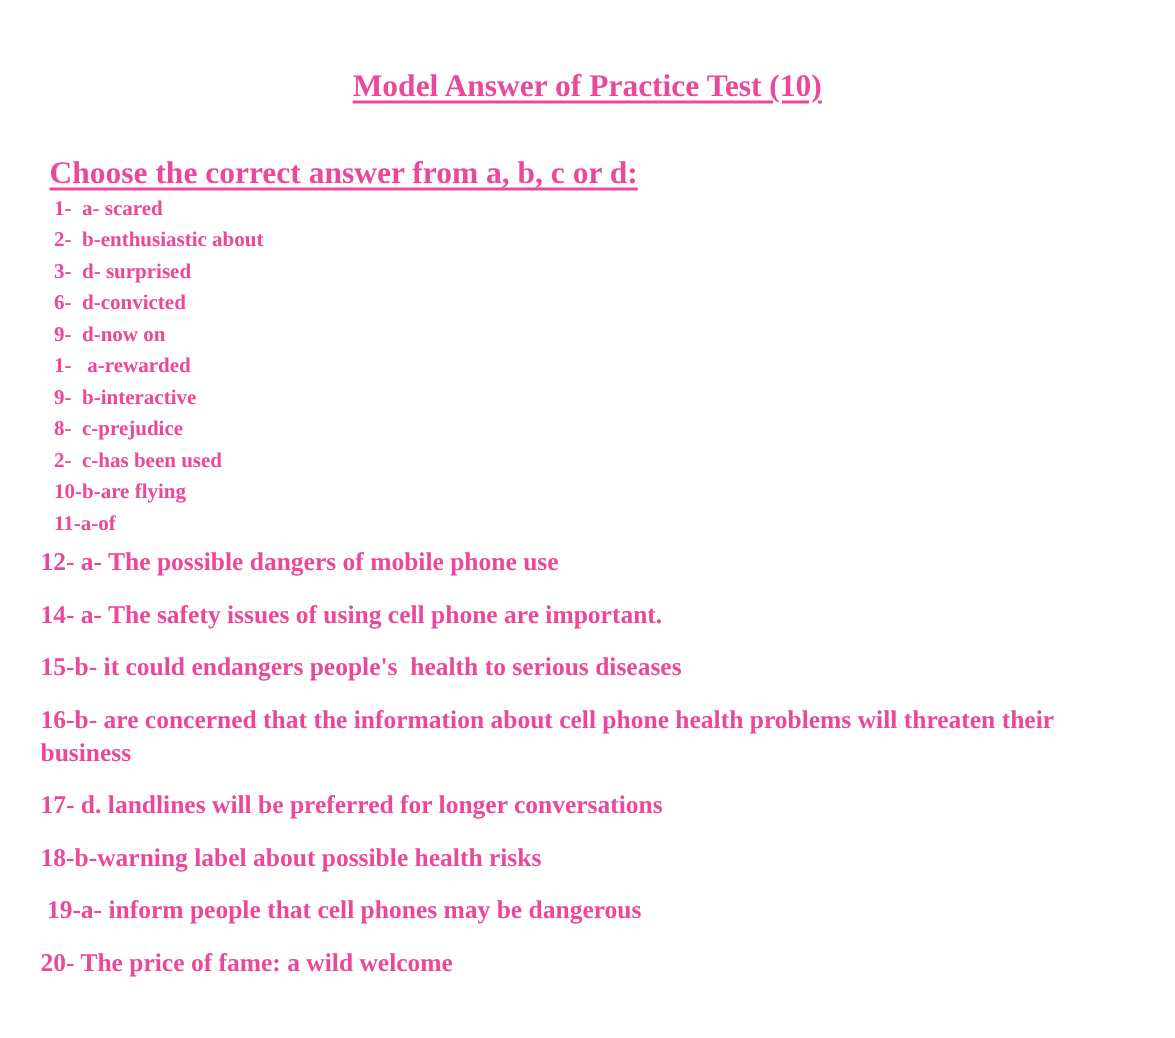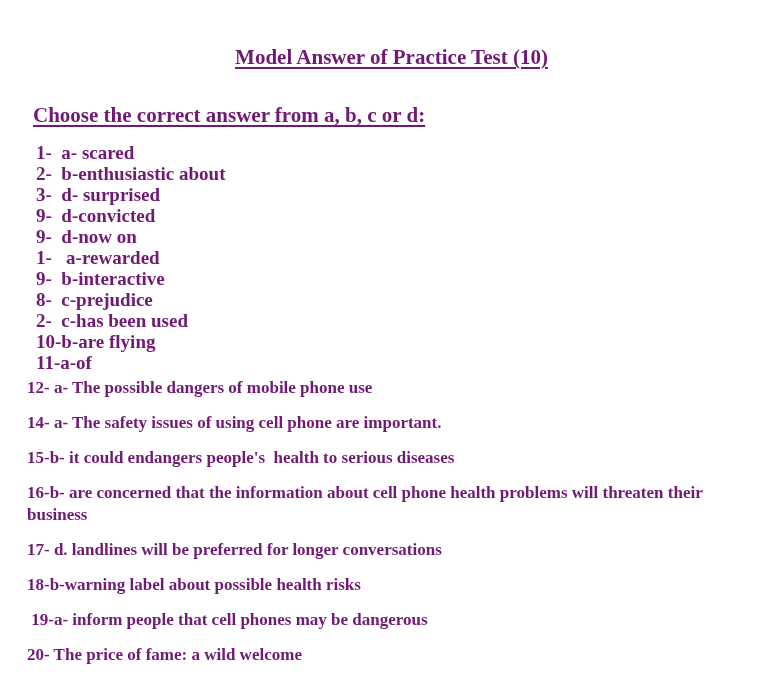--- a/index.html
+++ b/index.html
@@ -7,21 +7,21 @@
     padding: 0;
     background: #ffffff;
   }
   .page {
     position: relative;
     width: 783px;
     height: 664px;
     background: #ffffff;
     overflow: hidden;
     font-family: "Liberation Serif", "DejaVu Serif", serif;
-    color: #701a75;
+    color: #ec4899;
     -webkit-font-smoothing: antialiased;
   }
   .doc-title {
     margin: 44px 0 0 0;
     text-align: center;
     font-size: 21px;
     line-height: 26px;
     font-weight: bold;
     text-decoration: underline;
     text-decoration-thickness: 2px;
@@ -32,22 +32,22 @@
     margin: 33px 0 0 33px;
     font-size: 21px;
     line-height: 25px;
     font-weight: bold;
     text-decoration: underline;
     text-decoration-thickness: 2px;
     text-underline-offset: 3px;
     white-space: pre-wrap;
   }
   .compact-list {
-    margin: 14px 0 0 36px;
-    font-size: 19px;
+    margin: 1px 0 0 36px;
+    font-size: 14px;
     line-height: 21px;
     font-weight: bold;
   }
   .compact-list .line {
     white-space: pre-wrap;
   }
   .spaced-list {
     margin: 4px 0 0 27px;
     width: 720px;
     font-size: 17px;
@@ -80,21 +80,21 @@
 <div class="page">
 
   <h1 class="doc-title">Model Answer of Practice Test (10)</h1>
 
   <h2 class="section-heading">Choose the correct answer from a, b, c or d:</h2>
 
   <div class="compact-list">
       <div class="line">1-  a- scared</div>
       <div class="line">2-  b-enthusiastic about</div>
       <div class="line">3-  d- surprised</div>
-      <div class="line">9-  d-convicted</div>
+      <div class="line">6-  d-convicted</div>
       <div class="line">9-  d-now on</div>
       <div class="line">1-   a-rewarded</div>
       <div class="line">9-  b-interactive</div>
       <div class="line">8-  c-prejudice</div>
       <div class="line">2-  c-has been used</div>
       <div class="line">10-b-are flying</div>
       <div class="line">11-a-of</div>
     </div>
 
   <div class="spaced-list">

